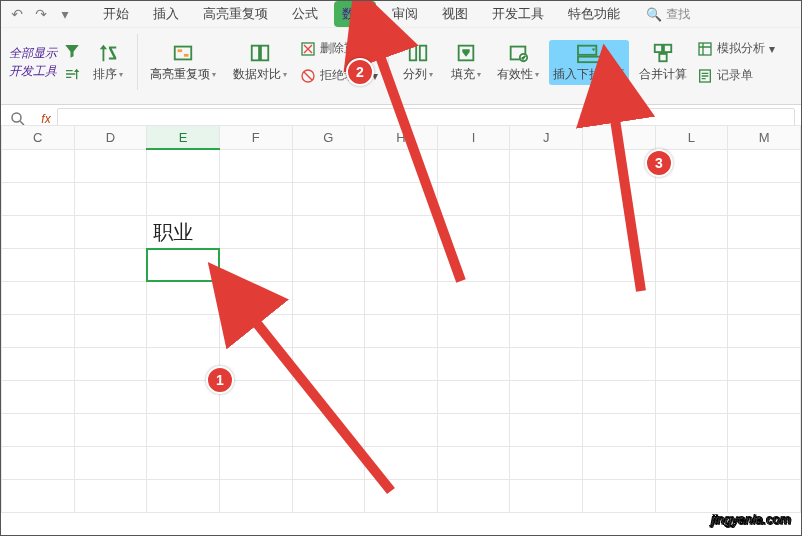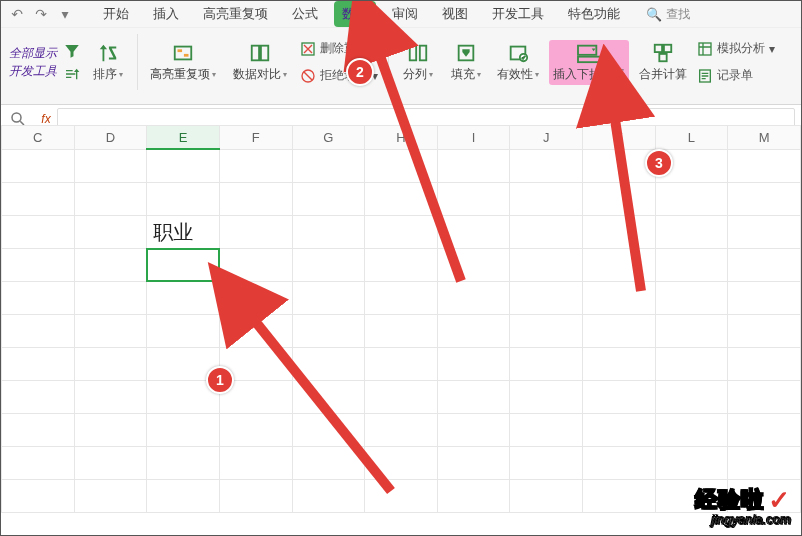--- a/index.html
+++ b/index.html
@@ -65,21 +65,21 @@
     display:flex;align-items:center;gap:6px;padding:0 8px;
     border-right:1px solid #e0e0e0;height:56px;
   }
   .group:last-child{border-right:none;}
   .btn{
     display:flex;flex-direction:column;align-items:center;justify-content:center;
     min-width:34px;gap:2px;
     color:#444;padding:2px 4px;border-radius:3px;
   }
   .btn.big{min-width:60px;}
-  .btn.active{background:#f9a8d4;}
+  .btn.active{background:#7dd3fc;}
   .btn .bi{font-size:20px;line-height:20px;}
   .btn .lab{font-size:12px;white-space:nowrap;display:flex;align-items:center;gap:2px;}
   .btn .dd{font-size:8px;color:#888;}
   .txtline{font-size:12px;color:#4c1d95;line-height:16px;font-style:italic;}
   .side-col{display:flex;flex-direction:column;gap:2px;}
   .smallrow{display:flex;align-items:center;gap:4px;color:#555;}
   .smallrow .ic{font-size:14px;color:#666;}
   svg{display:block;}
   
   .fxbar{
@@ -543,17 +543,14 @@
   <line x1="460" y1="280" x2="370" y2="30" stroke="#e13c36" stroke-width="10" marker-end="url(#arrowhead)"></line>
 
   <line x1="640" y1="290" x2="610" y2="92" stroke="#e13c36" stroke-width="10" marker-end="url(#arrowhead)"></line>
 </svg>
 
 <div class="badge" style="left:205px;top:365px;">1</div>
 <div class="badge" style="left:345px;top:57px;">2</div>
 <div class="badge" style="left:644px;top:148px;">3</div>
 
 <div class="watermark">
-  <div class="t1">
-    <span>经验啦</span><span class="chk">✓</span>
-  </div>
   <div class="t2">jingyanla.com</div>
 </div>
 
 </body></html>

